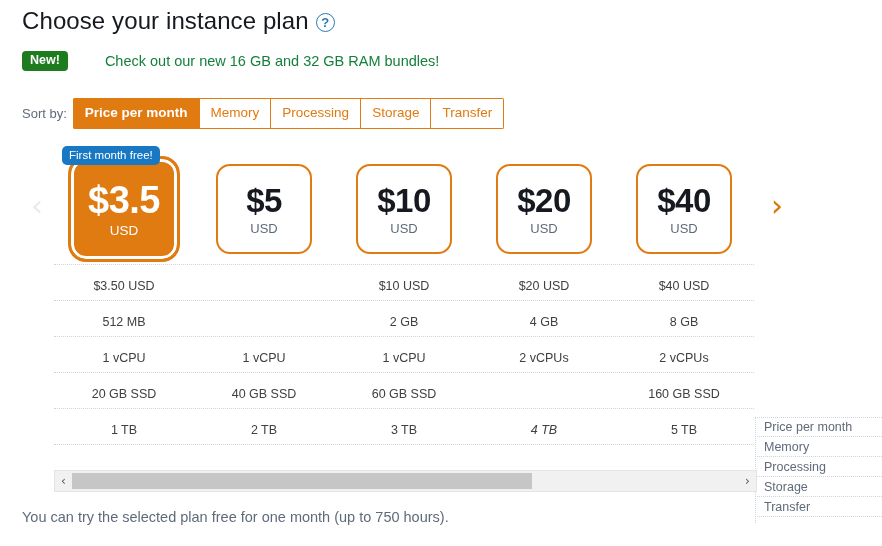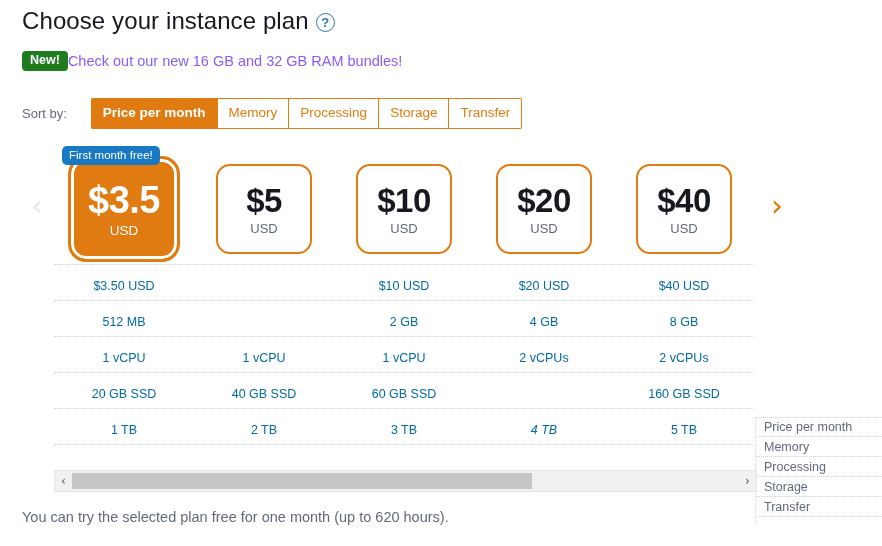--- a/index.html
+++ b/index.html
@@ -62,35 +62,36 @@
     background: #1e7b1e;
     color: #ffffff;
     font-size: 12.5px;
     font-weight: 700;
     border-radius: 4px;
     padding: 3px 8px 4px 8px;
     line-height: 13px;
   }
   .new-text {
     font-size: 14.5px;
-    color: #8b5cf6;
+    color: #15803d;
+    margin-left: 37px;
   }
 
   
   .sort-row {
     position: absolute;
     left: 22px;
     top: 98px;
     display: flex;
     align-items: center;
   }
   .sort-label {
     font-size: 13px;
     color: #5f6b7a;
-    margin-right: 24px;
+    margin-right: 6px;
   }
   .seg-group {
     display: flex;
     border-radius: 2px;
     overflow: hidden;
   }
   .seg {
     font-size: 13.5px;
     padding: 6px 11px 7px 11px;
     border: 1px solid #e07b11;
@@ -221,21 +222,21 @@
   
   .spec {
     position: absolute;
     left: 0;
     width: 140px;
     height: 36px;
     display: flex;
     align-items: center;
     justify-content: center;
     font-size: 12.5px;
-    color: #0369a1;
+    color: #404040;
   }
 
   
   .rowline {
     position: absolute;
     left: 54px;
     width: 700px;
     height: 0;
     border-top: 1px dotted #cfd4da;
   }
@@ -425,13 +426,13 @@
 </div>
 
 <div class="scrollbar">
   <div class="sb-arrow">‹</div>
   <div class="sb-track">
     <div class="sb-thumb" id="sb-thumb" style="width: 69%;"></div>
   </div>
   <div class="sb-arrow">›</div>
 </div>
 
-<div class="footer">You can try the selected plan free for one month (up to 620 hours).</div>
+<div class="footer">You can try the selected plan free for one month (up to 750 hours).</div>
 
 </body></html>

